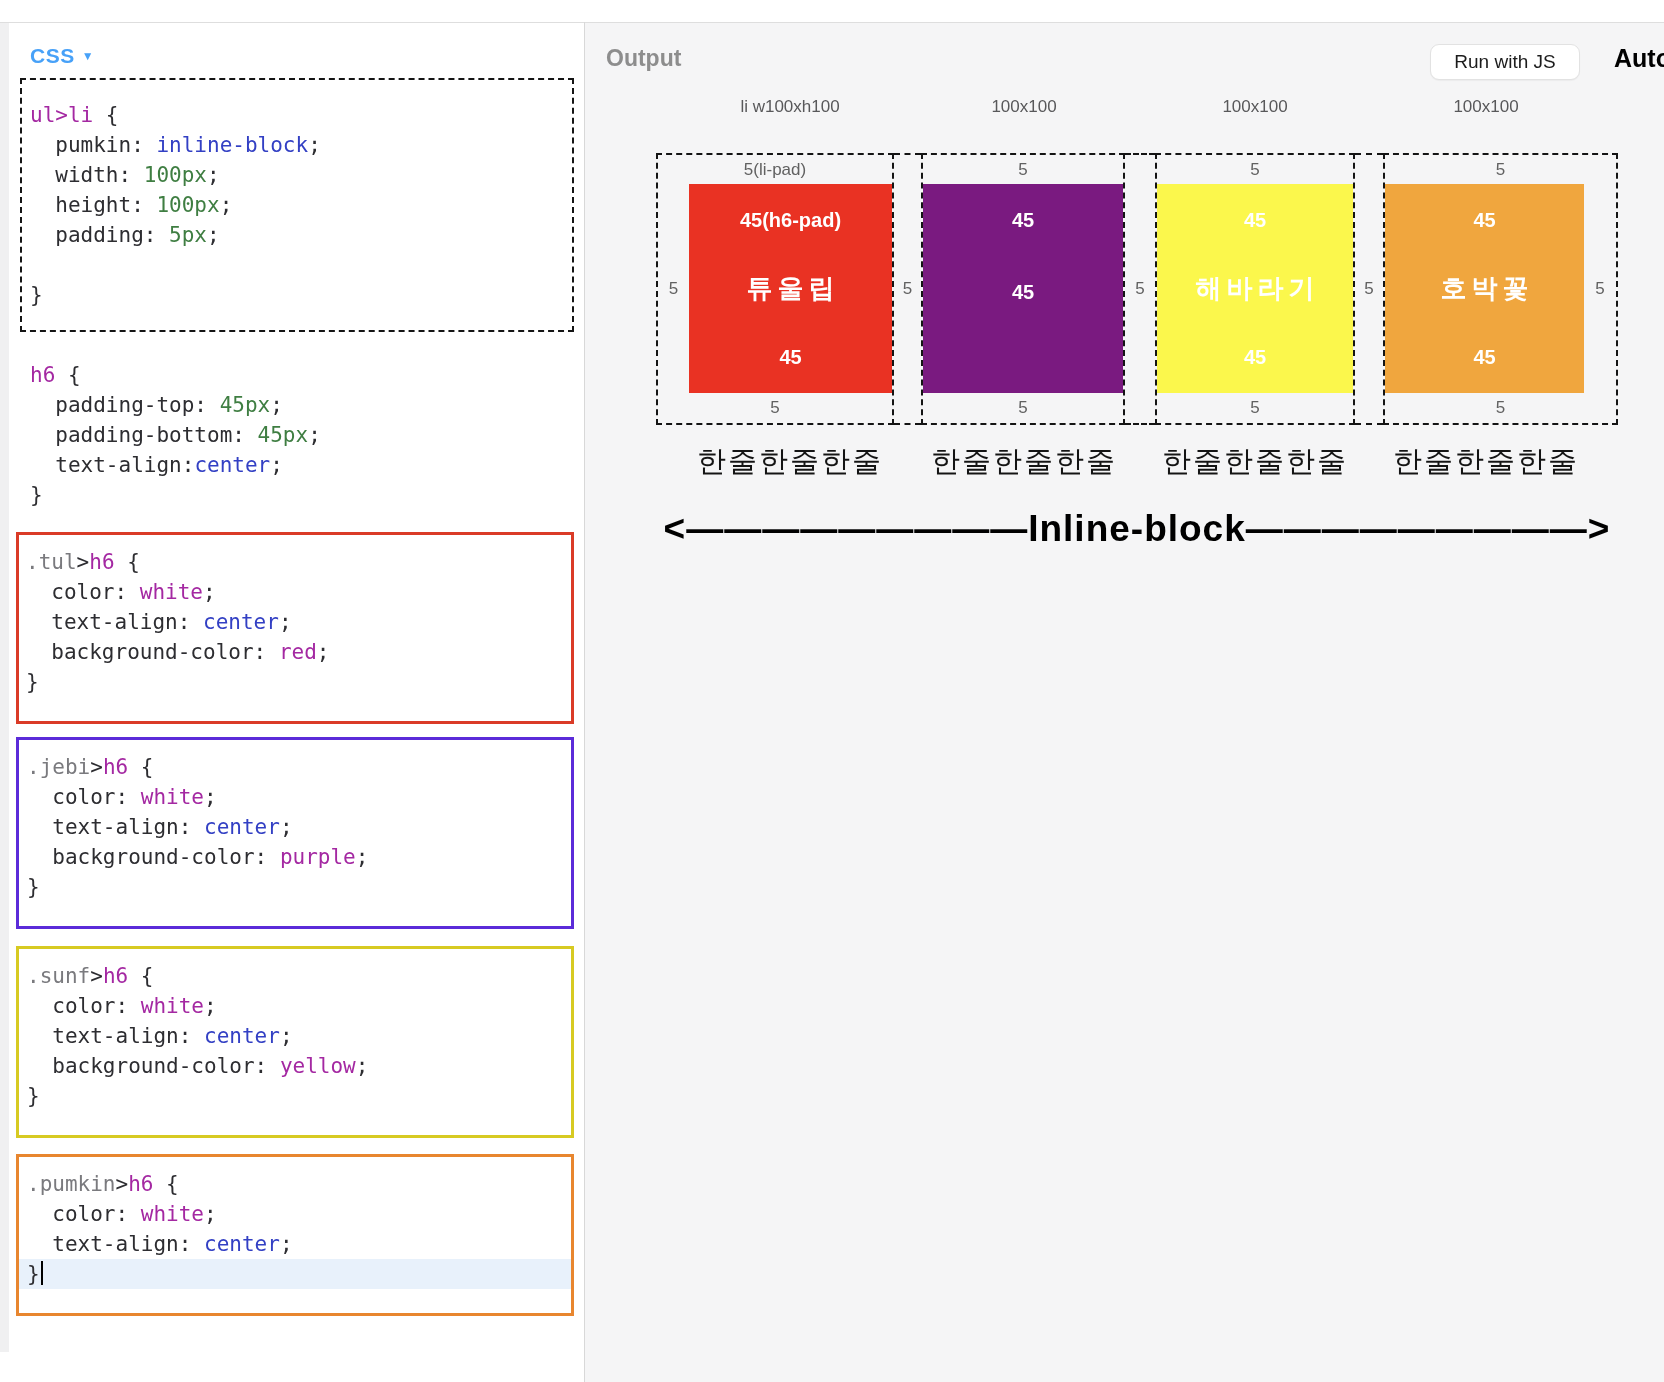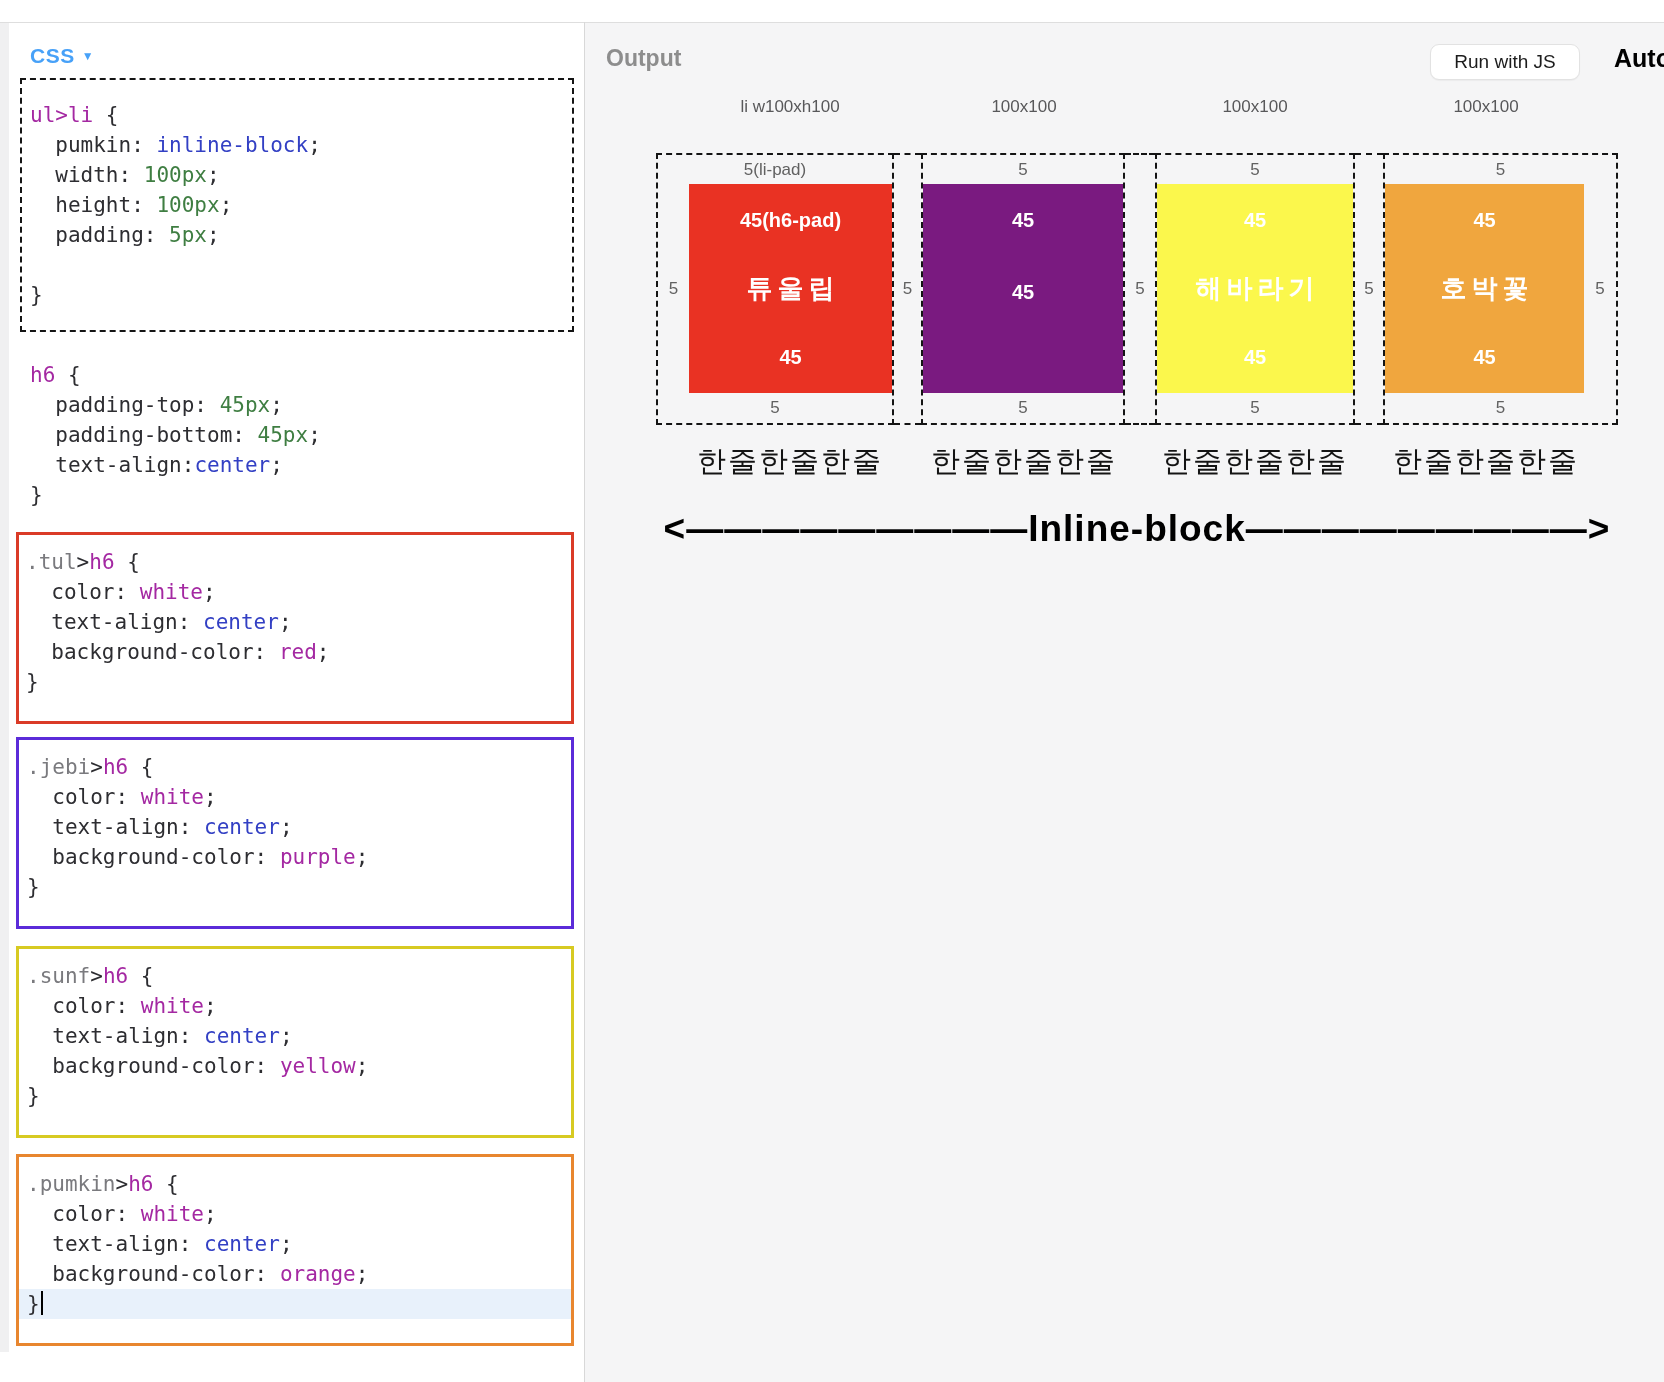--- a/index.html
+++ b/index.html
@@ -111,21 +111,20 @@
         <div class="cl"><span class="tk-cls">.sunf</span><span class="tk-pln">&gt;</span><span class="tk-sel">h6</span><span class="tk-pln"> {</span></div>
         <div class="cl"><span class="tk-pln">  color: </span><span class="tk-val">white</span><span class="tk-pln">;</span></div>
         <div class="cl"><span class="tk-pln">  text-align: </span><span class="tk-kw">center</span><span class="tk-pln">;</span></div>
         <div class="cl"><span class="tk-pln">  background-color: </span><span class="tk-val">yellow</span><span class="tk-pln">;</span></div>
         <div class="cl"><span class="tk-pln">}</span></div>
       </div>
       <div class="blk b-orange">
         <div class="cl"><span class="tk-cls">.pumkin</span><span class="tk-pln">&gt;</span><span class="tk-sel">h6</span><span class="tk-pln"> {</span></div>
         <div class="cl"><span class="tk-pln">  color: </span><span class="tk-val">white</span><span class="tk-pln">;</span></div>
         <div class="cl"><span class="tk-pln">  text-align: </span><span class="tk-kw">center</span><span class="tk-pln">;</span></div>
-        <div class="cl"><span class="tk-pln">  background-color: </span><span class="tk-val">orange</span><span class="tk-pln">;</span></div>
         <div class="cl active"><span class="tk-pln">}</span><span class="caret"></span></div>
       </div>
     </div>
 
   <div class="divider"></div>
   <div class="output-bg"></div>
   <div class="output-title">Output</div>
   <div class="run-btn">
     <span>Run with JS</span>
   </div>

